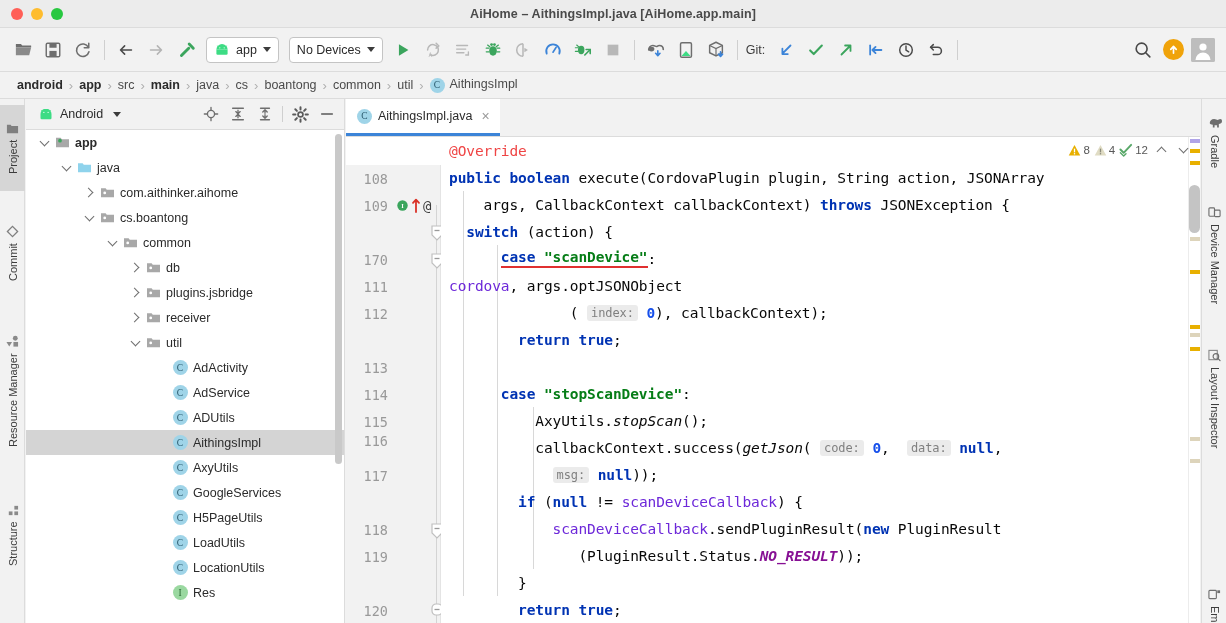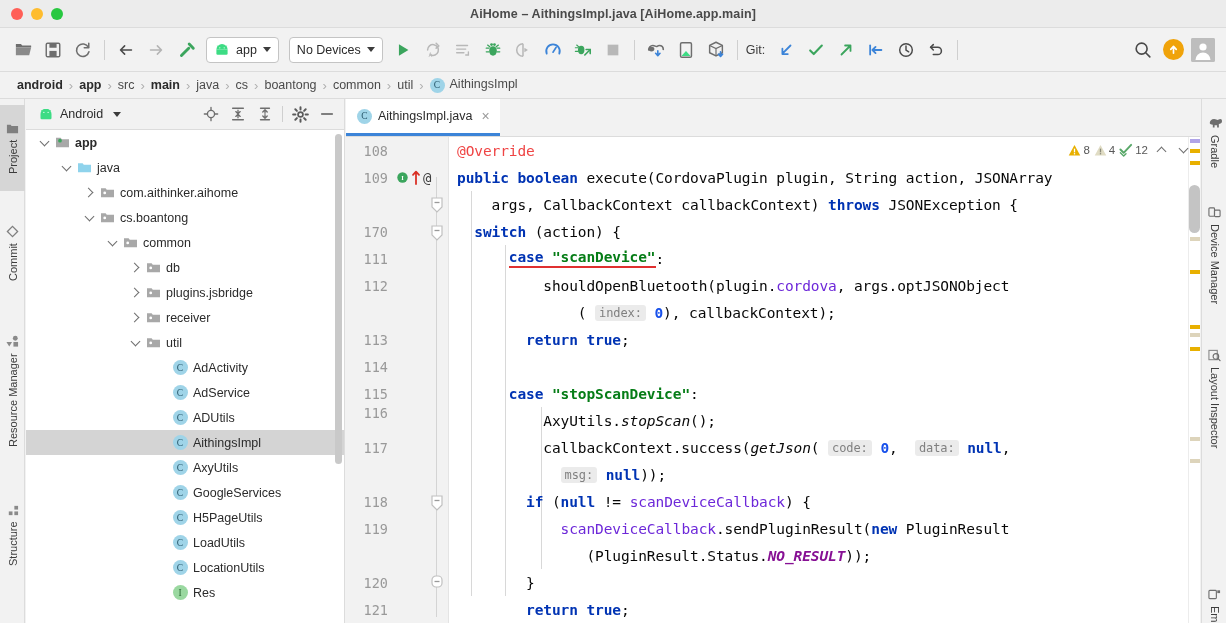--- a/index.html
+++ b/index.html
@@ -148,22 +148,23 @@
   }
   .etab {
     display: flex; align-items: center; gap: 6px; padding: 0 10px 0 11px;
     background: #fff; font-size: 12.5px; color: #2b2b2b;
     border-bottom: 3px solid #3c84d8; position: relative;
   }
   .etab-close { font-size: 14px; color: #9a9a9a; margin-left: 3px; }
 
   .codearea { position: relative; height: 486px; background: #fff; display: flex; }
   .gutter {
-    width: 103px; background: #f2f2f2; position: relative; flex: 0 0 auto;
+    width: 95px; background: #f2f2f2; position: relative; flex: 0 0 auto;
     border-right: 1px solid #e4e4e4;
+    margin-top: 28px;
   }
   .gline {
     position: absolute; left: 0; width: 95px; height: 27px;
     display: flex; align-items: center;
     font-family: "DejaVu Sans Mono", monospace; font-size: 13.5px; color: #999999;
   }
   .gnum { width: 44px; text-align: right; padding-right: 2px; }
   .gmark { display: flex; align-items: center; gap: 2px; margin-left: 6px; }
 
   .codepane { position: relative; flex: 1 1 auto; overflow: hidden; background: #fff; }
@@ -880,21 +881,21 @@
         </div>
 
         <div class="cline" style="top:27px; left:8px;"><span class="kw">public boolean </span><span>execute(CordovaPlugin plugin, String action, JSONArray</span></div>
 
         <div class="cline" style="top:81px; left:8px;"><span>  </span><span class="kw">switch </span><span>(action) {</span></div>
 
         <div class="cline" style="top:54px; left:8px;"><span>    args, CallbackContext callbackContext) </span><span class="kw">throws </span><span>JSONException {</span></div>
 
         <div class="cline" style="top:108px; left:8px;"><span>      </span><span class="err-underline"><span class="kw">case </span><span class="str">"scanDevice"</span></span><span>:</span></div>
 
-        <div class="cline" style="top:135px; left:8px;"><span>          shouldOpenBluetooth(plugin.</span><span class="fld">cordova</span><span>, args.optJSONObject</span></div>
+        <div class="cline" style="top:135px; left:8px;"><span class="fld">cordova</span><span>, args.optJSONObject</span></div>
 
         <div class="cline" style="top:162px; left:8px;"><span>              ( </span><span class="hint">index:</span><span> </span><span class="num">0</span><span>), callbackContext);</span></div>
 
         <div class="cline" style="top:189px; left:8px;"><span>        </span><span class="kw">return true</span><span>;</span></div>
 
         <div class="cline" style="top:216px; left:8px;"><span></span></div>
 
         <div class="cline" style="top:243px; left:8px;"><span>      </span><span class="kw">case </span><span class="str">"stopScanDevice"</span><span>:</span></div>
 
         <div class="cline" style="top:270px; left:8px;"><span>          AxyUtils.</span><span class="meth-it">stopScan</span><span>();</span></div>

